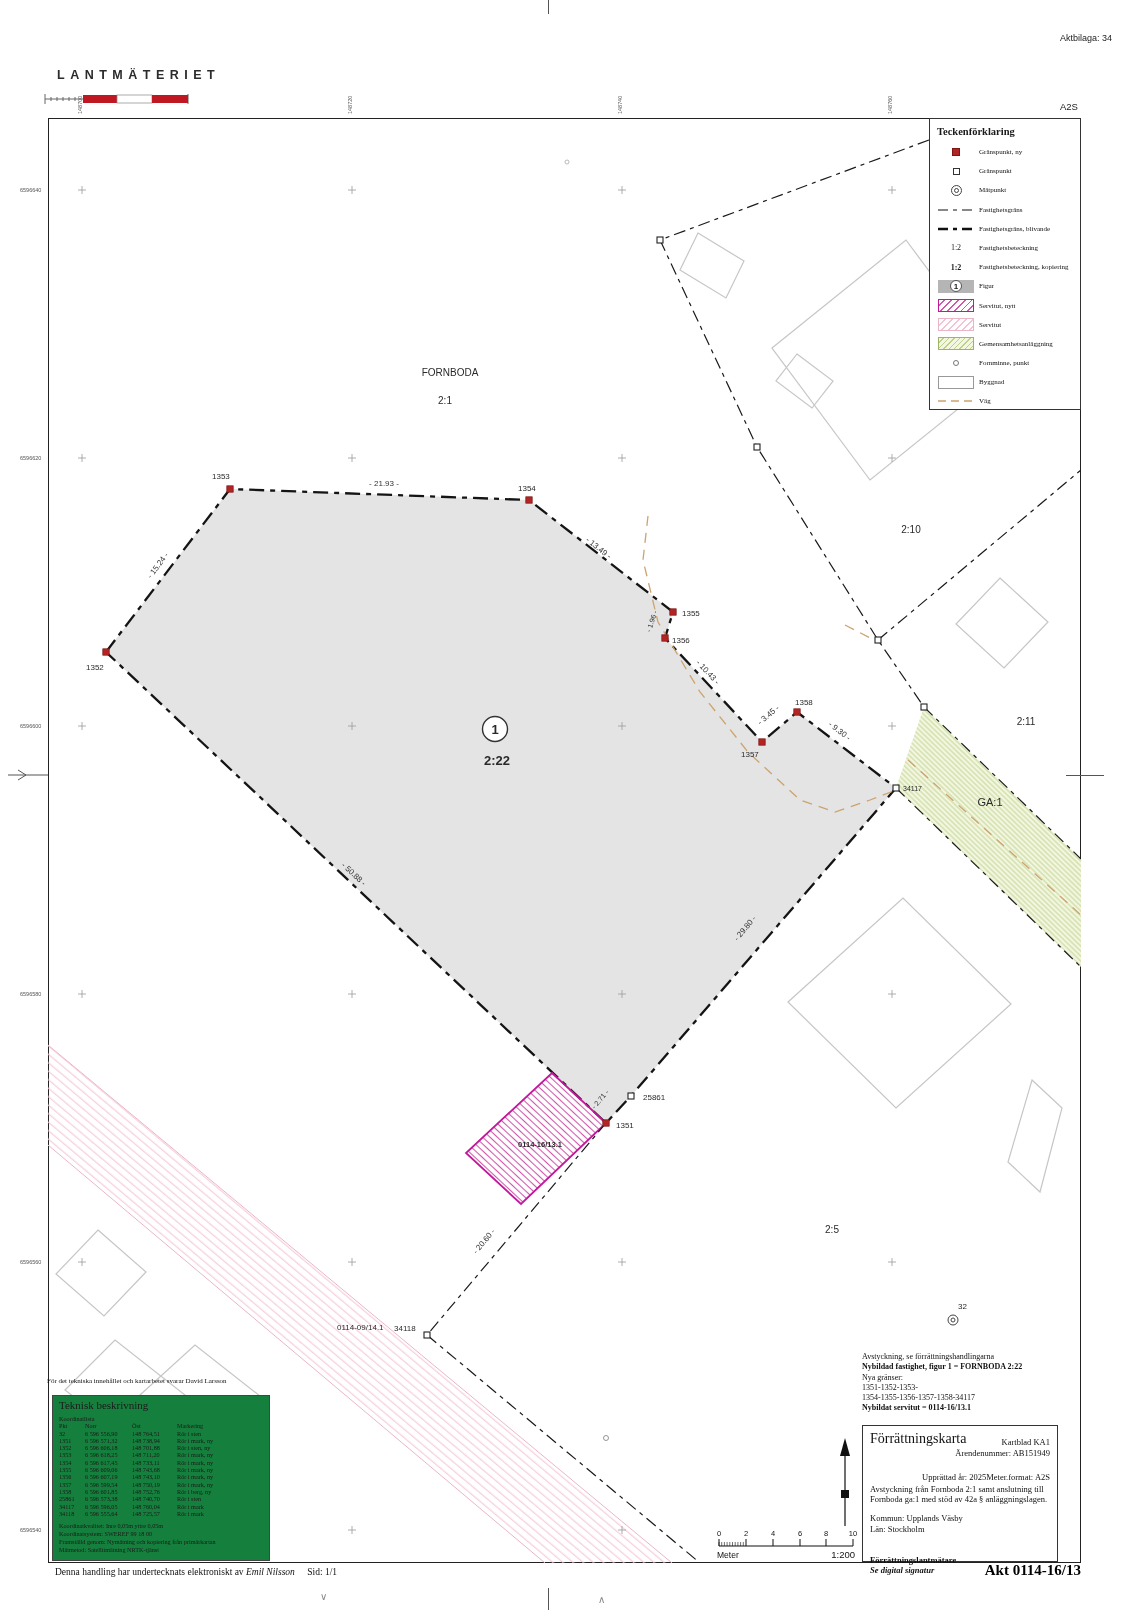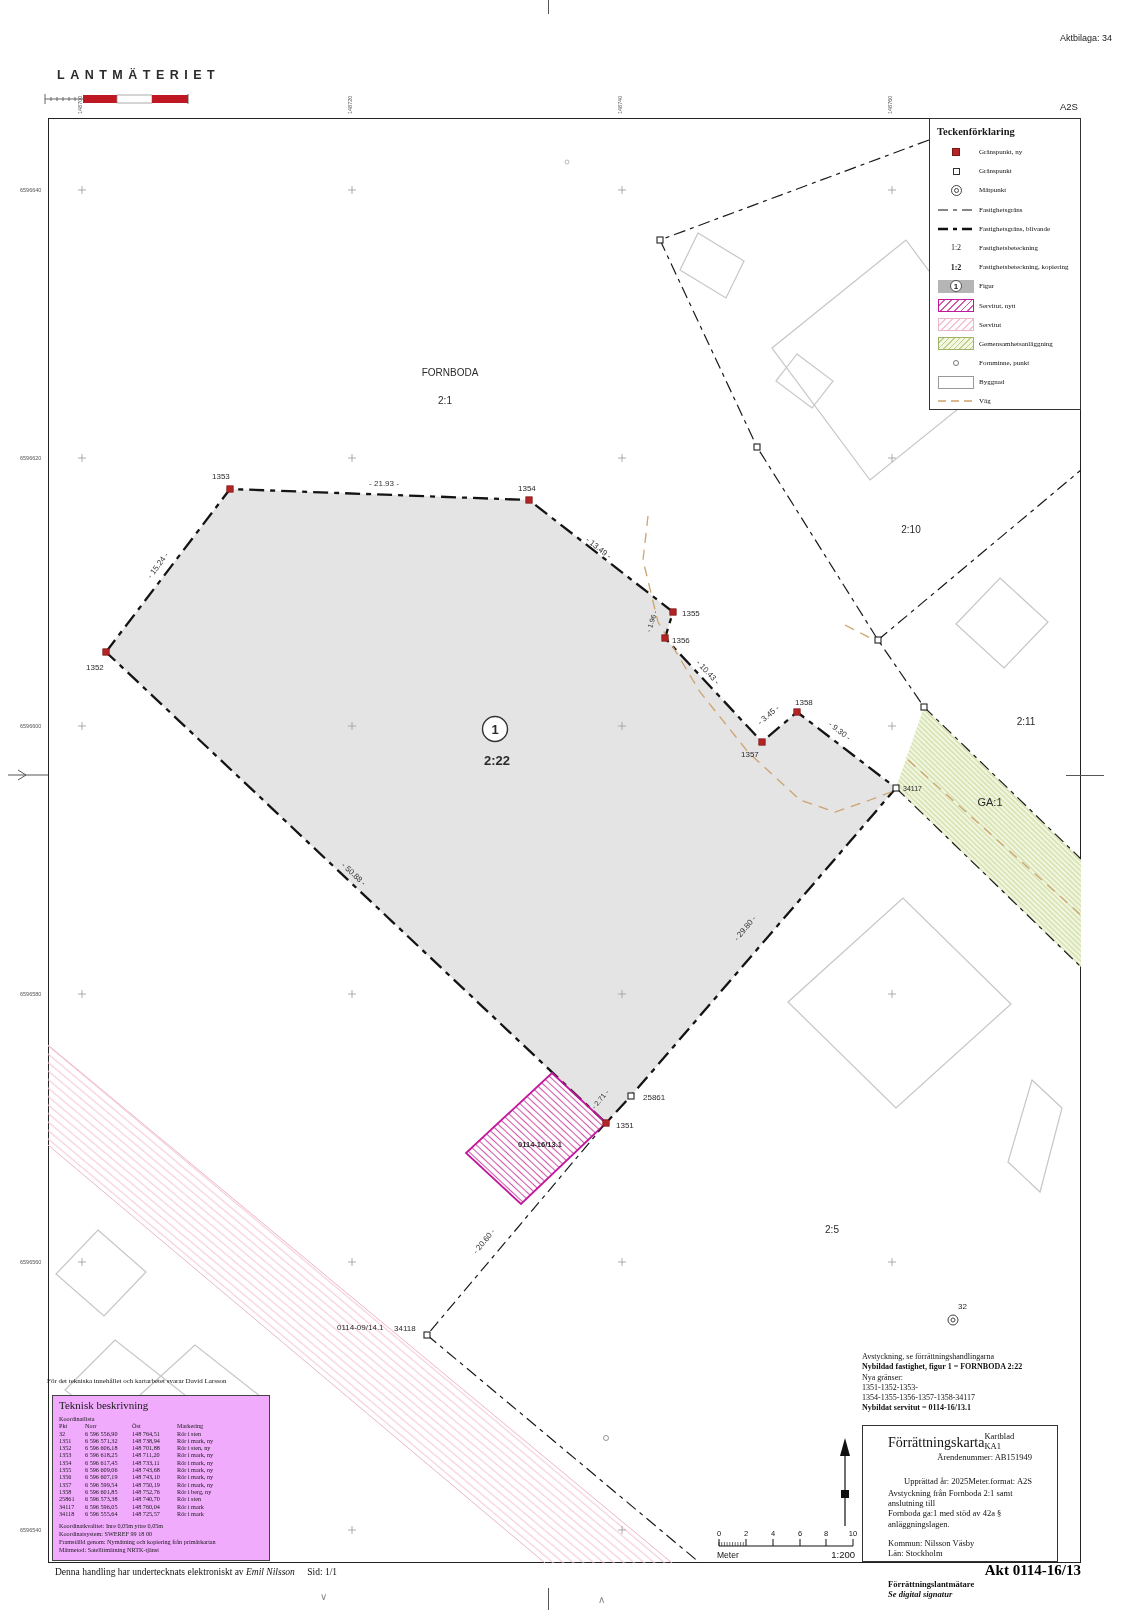--- a/index.html
+++ b/index.html
@@ -35,36 +35,36 @@
     background:repeating-linear-gradient(135deg,#fff 0 3.5px,#cf59ab 3.5px 4.8px);}
   .hatch-mold{border:1px solid #e8b6c4;
     background:repeating-linear-gradient(135deg,#fff 0 3.8px,#f3c3d2 3.8px 5px);}
   .hatch-ga{border:1px solid #9eb368;
     background:#f3f7e2 repeating-linear-gradient(135deg,rgba(0,0,0,0) 0 2.8px,#bdd08a 2.8px 3.8px);}
   .byggnad-box{width:36px;height:13px;border:1px solid #999;background:#fff;box-sizing:border-box;}
   .forn-circ{width:4px;height:4px;border-radius:50%;border:1px solid #777;background:#fff;}
   .btk{font:8px "Liberation Serif",serif;}
   
   .tech-note{left:47px;top:1377px;font:7px "Liberation Serif",serif;color:#111;}
-  .tech-box{left:52px;top:1395px;width:218px;height:166px;background:#f0abfc;border:1px solid #444;
+  .tech-box{left:52px;top:1395px;width:218px;height:166px;background:#15803d;border:1px solid #444;
             box-sizing:border-box;padding:3px 6px;}
   .tech-title{font:11px "Liberation Serif",serif;margin-bottom:4px;}
   .tsmall{font:6.2px "Liberation Serif",serif;line-height:7.3px;}
   .trow{display:flex;}
   .tc0{width:26px;flex:none;}  .tc1{width:47px;flex:none;}
   .tc2{width:45px;flex:none;}  .tc3{flex:1;}
   .tfoot{margin-top:5px;font:6.2px "Liberation Serif",serif;line-height:7.9px;}
   .sign-line{left:55px;top:1567px;font:9.5px "Liberation Serif",serif;color:#111;}
   .sign-line .it{font-style:italic;}
   .sign-line .sid{margin-left:10px;}
   
   .beskr{left:862px;top:1352px;width:218px;font:8px "Liberation Serif",serif;line-height:10.3px;color:#111;}
   .b{font-weight:bold;}
   .titlebox{left:862px;top:1425px;width:196px;height:137px;background:#fff;border:1.2px solid #333;
-            box-sizing:border-box;padding:5px 25px;font:8.5px "Liberation Serif",serif;color:#111;}
+            box-sizing:border-box;padding:5px 7px;font:8.5px "Liberation Serif",serif;color:#111;}
   .tb-row1{display:flex;justify-content:space-between;align-items:flex-end;}
   .tb-title{font:14px "Liberation Serif",serif;}
   .tb-right{text-align:right;margin-top:1px;}
   .tb-flex{display:flex;justify-content:flex-end;margin-top:14px;}
   .tb-desc{margin-top:2px;line-height:10.2px;}
   .tb-kommun{margin-top:9px;line-height:10.2px;}
   .tb-surv{margin-top:21px;line-height:10px;font-weight:bold;}
   .akt{right:57px;top:1562px;font:bold 15px "Liberation Serif",serif;color:#000;}
   
   .vmark{position:absolute;width:1px;background:#555;}
@@ -505,21 +505,21 @@
     <div class="tb-right">Ärendenummer: AB151949</div>
     <div class="tb-flex">
       <span>Upprättad år: 2025</span>
       <span>Meter.format: A2S</span>
     </div>
     <div class="tb-desc">
       <div>Avstyckning från Fornboda 2:1 samt anslutning till</div>
       <div>Fornboda ga:1 med stöd av 42a § anläggningslagen.</div>
     </div>
     <div class="tb-kommun">
-      <div>Kommun: Nilsson Väsby</div>
+      <div>Kommun: Upplands Väsby</div>
       <div>Län: Stockholm</div>
     </div>
     <div class="tb-surv">
       <div>Förrättningslantmätare</div>
       <div style="font-style:italic;">Se digital signatur</div>
     </div>
   </div>
   <div class="abs akt">Akt 0114-16/13</div>
 
   <div class="abs sign-line">

